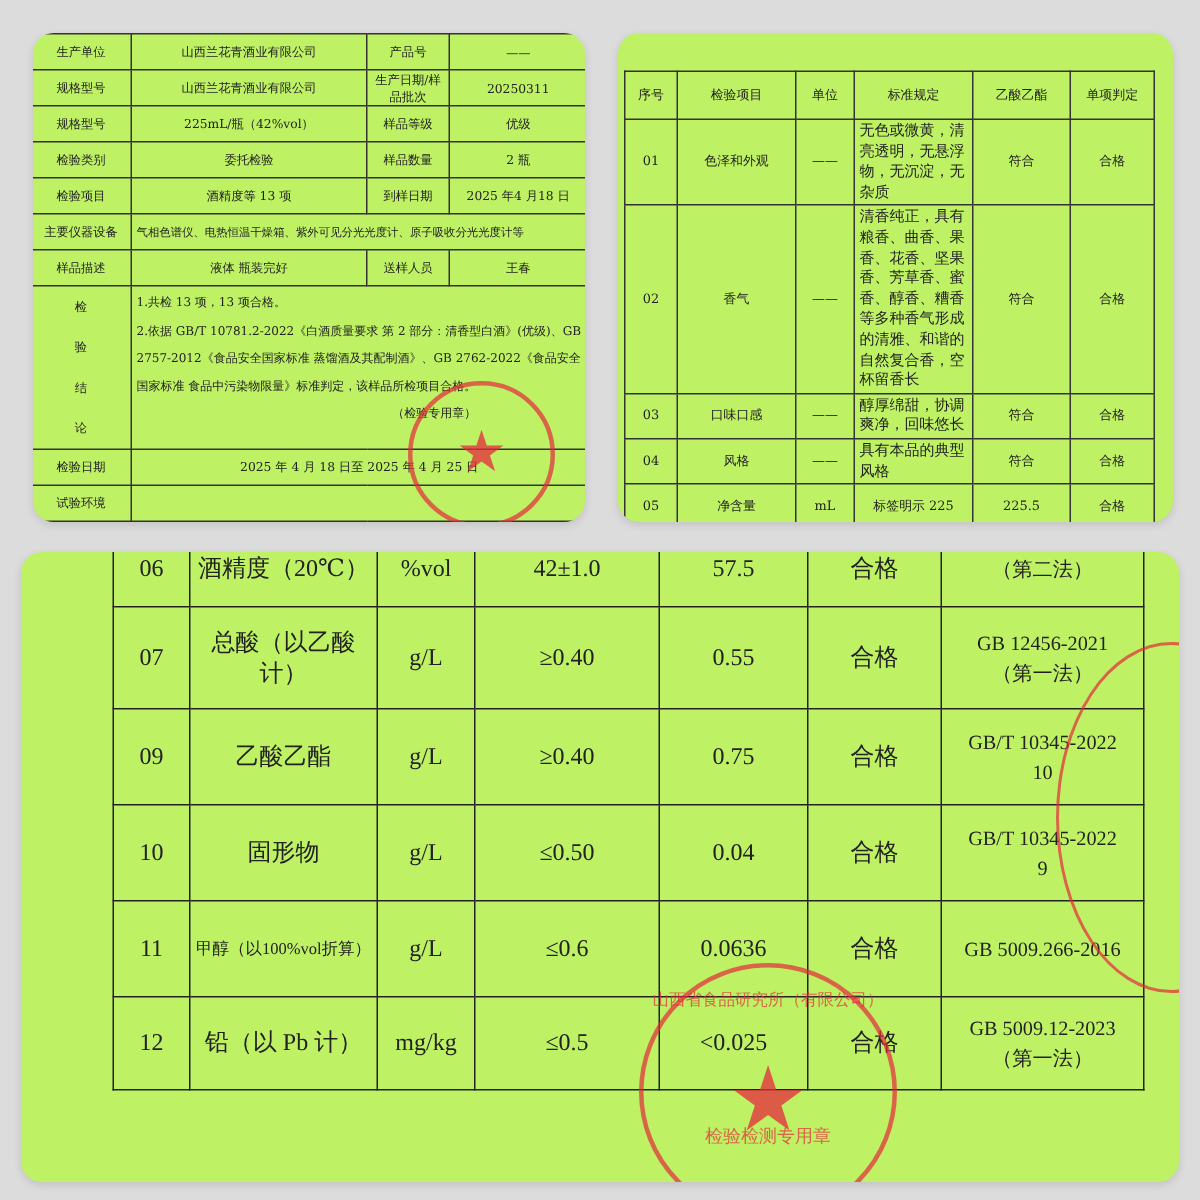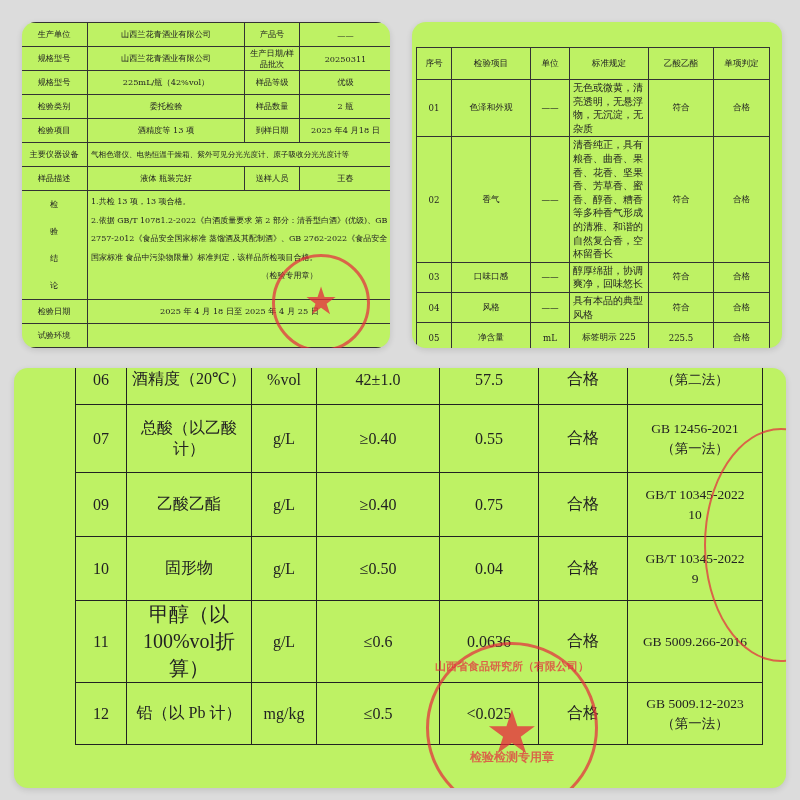--- a/index.html
+++ b/index.html
@@ -20,21 +20,21 @@
   
   #t2{left:4px;top:25px;width:354px;font-size:8.6px;}
   #t2 .small{font-size:10px;line-height:13.6px;text-align:left;padding:1px 3px;}
   #t2 tr.hdr td{height:31px;}
   
   #t3{left:61px;top:-14px;width:688px;font-family:"Liberation Serif","DejaVu Serif",serif;font-size:16px;}
   #t3 td{border:1.3px solid #222;}
   #t3 .std{font-size:13.5px;line-height:20px;}
   .seal{position:absolute;border:3px solid rgba(230,40,60,0.7);border-radius:50%;pointer-events:none;}
   .seal .star{position:absolute;color:rgba(230,40,60,0.75);text-align:center;width:100%;}
-  .seal .txt{position:absolute;color:rgba(230,40,60,0.7);font-size:9px;width:100%;text-align:center;font-weight:bold;}
+  .seal .txt{position:absolute;color:rgba(230,40,60,0.7);font-size:9px;width:100%;text-align:center;}
 </style>
 </head>
 <body>
 
 <div class="panel" id="p1">
   <table id="t1">
     <tbody>
         <tr>
       <td style="width:60px">生产单位</td>
       <td style="width:150px">山西兰花青酒业有限公司</td>
@@ -207,21 +207,21 @@
       <td>≤0.50</td>
       <td>0.04</td>
       <td>合格</td>
       <td class="std">
             <div>GB/T 10345-2022</div>
             <div>9</div>
           </td>
     </tr>
     <tr style="height:64px">
       <td>11</td>
-      <td style="font-size:20px">甲醇（以100%vol折算）</td>
+      <td style="font-size:11px">甲醇（以100%vol折算）</td>
       <td>g/L</td>
       <td>≤0.6</td>
       <td>0.0636</td>
       <td>合格</td>
       <td class="std">
             <div>GB 5009.266-2016</div>
           </td>
     </tr>
     <tr style="height:62px">
       <td>12</td>

